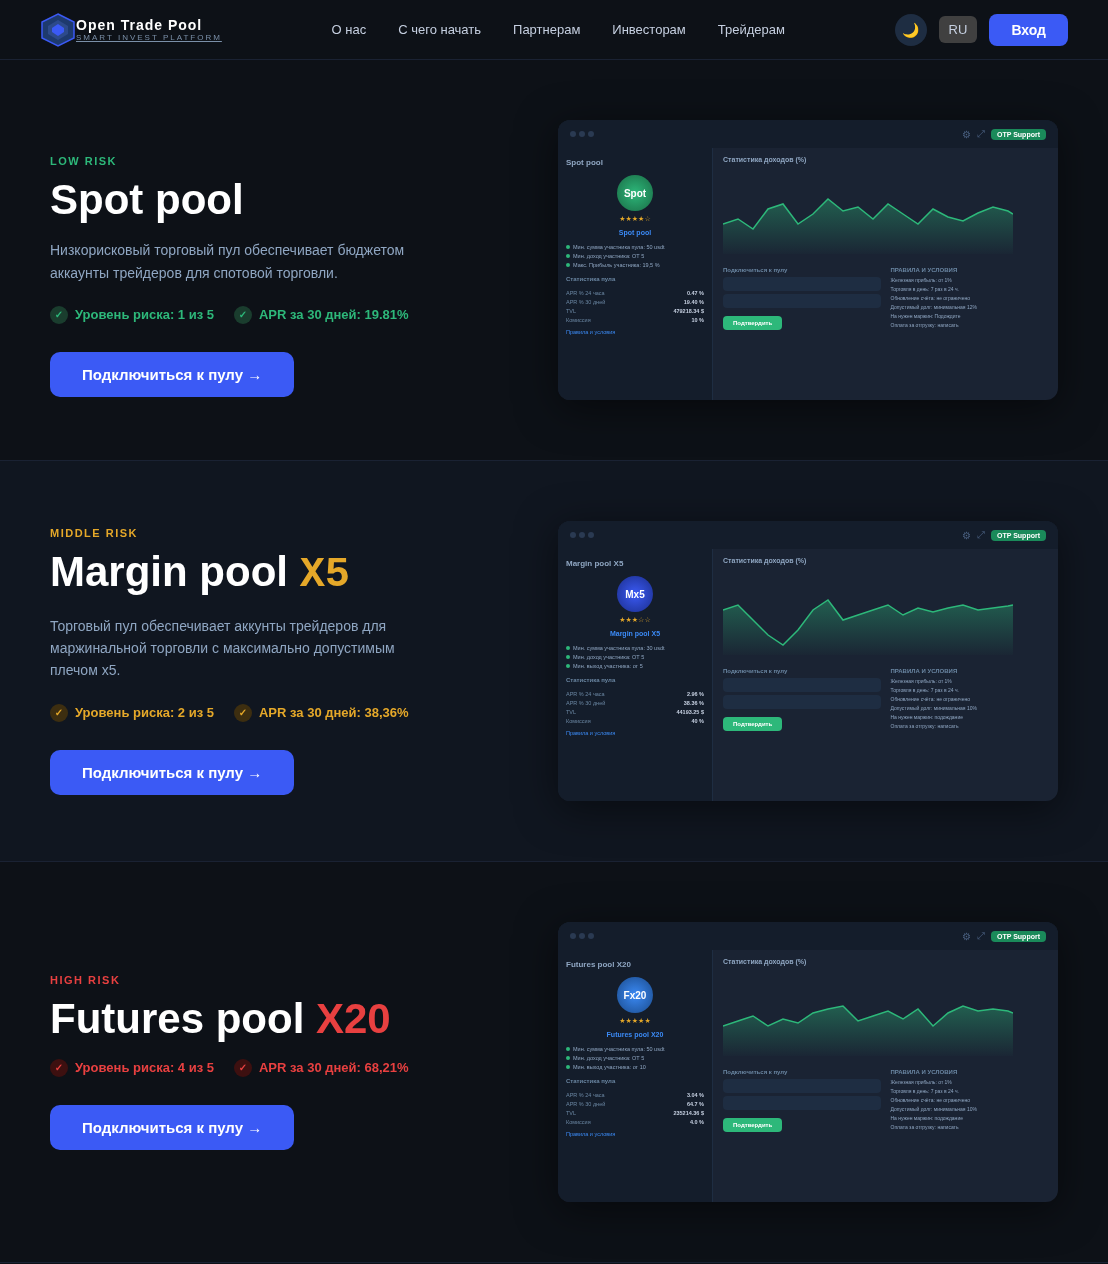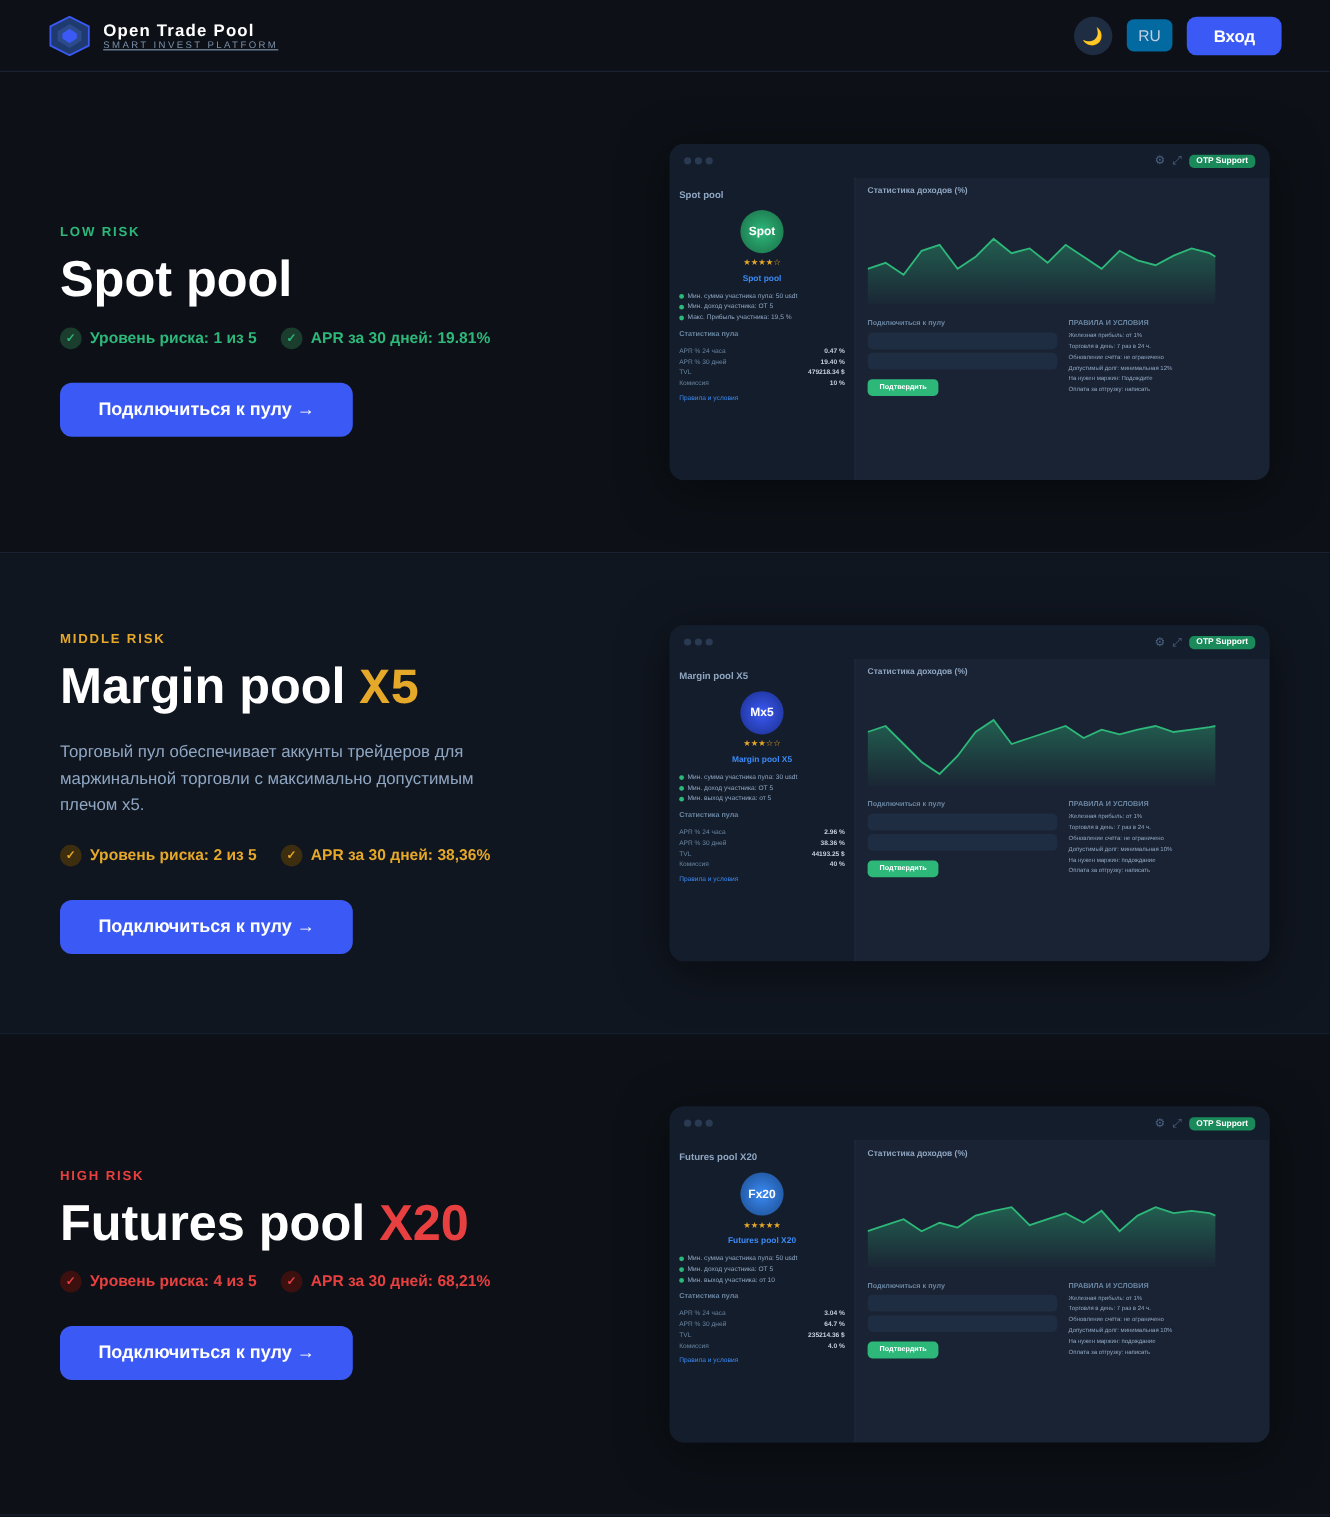--- a/index.html
+++ b/index.html
@@ -18,21 +18,20 @@
       display: flex;
       align-items: center;
       justify-content: space-between;
       padding: 0 40px;
       height: 60px;
       border-bottom: 1px solid #1a2233;
     }
     .logo-area {
       display: flex;
       align-items: center;
-      gap: 10px;
       justify-content: flex-end;
     }
     .logo-icon {
       width: 36px;
       height: 36px;
     }
     .logo-text-area { display: flex; flex-direction: column; }
     .logo-main {
       font-size: 14px;
       font-weight: 700;
@@ -57,21 +56,21 @@
       width: 32px; height: 32px;
       border-radius: 50%;
       background: #1e2d42;
       border: none;
       color: #7a8fa8;
       cursor: pointer;
       display: flex; align-items: center; justify-content: center;
       font-size: 14px;
     }
     .lang-btn {
-      background: #0369a1;
+      background: #404040;
       border: none;
       color: #c5cfe0;
       font-size: 13px;
       padding: 6px 10px;
       border-radius: 6px;
       cursor: pointer;
     }
     .login-btn {
       background: #3b5af5;
       color: #fff;
@@ -319,34 +318,42 @@
     <svg class="logo-icon" viewBox="0 0 36 36">
       <polygon points="18,2 34,10 34,26 18,34 2,26 2,10" fill="#1e3a6e" stroke="#3b5af5" stroke-width="1.5"></polygon>
       <polygon points="18,8 28,14 28,22 18,28 8,22 8,14" fill="#2d4a8a"></polygon>
       <polygon points="18,12 24,16 24,20 18,24 12,20 12,16" fill="#3b5af5"></polygon>
     </svg>
     <div class="logo-text-area">
       <span class="logo-main">Open Trade Pool</span>
       <span class="logo-sub">SMART INVEST PLATFORM</span>
     </div>
   </div>
+  <nav>
+    <a href="#">О нас</a>
+    <a href="#">С чего начать</a>
+    <a href="#">Партнерам</a>
+    <a href="#">Инвесторам</a>
+    <a href="#">Трейдерам</a>
+  </nav>
   <div class="header-right">
     <button class="theme-toggle">🌙</button>
     <button class="lang-btn">RU</button>
     <button class="login-btn">Вход</button>
   </div>
 </header>
 
 <div id="pools-container">
     <div class="pool-section section-low">
     <div class="pool-left">
       <div class="risk-badge low">LOW RISK</div>
       <div class="pool-title">
         Spot pool<span class=""></span>
       </div>
+      <p class="pool-desc">Низкорисковый торговый пул обеспечивает бюджетом аккаунты трейдеров для спотовой торговли.</p>
       <div class="stats-row">
         <div class="stat-item green">
           <span class="check-icon green">✓</span>
           Уровень риска: 1 из 5
         </div>
         <div class="stat-item green">
           <span class="check-icon green">✓</span>
           APR за 30 дней: 19.81%
         </div>
       </div>

